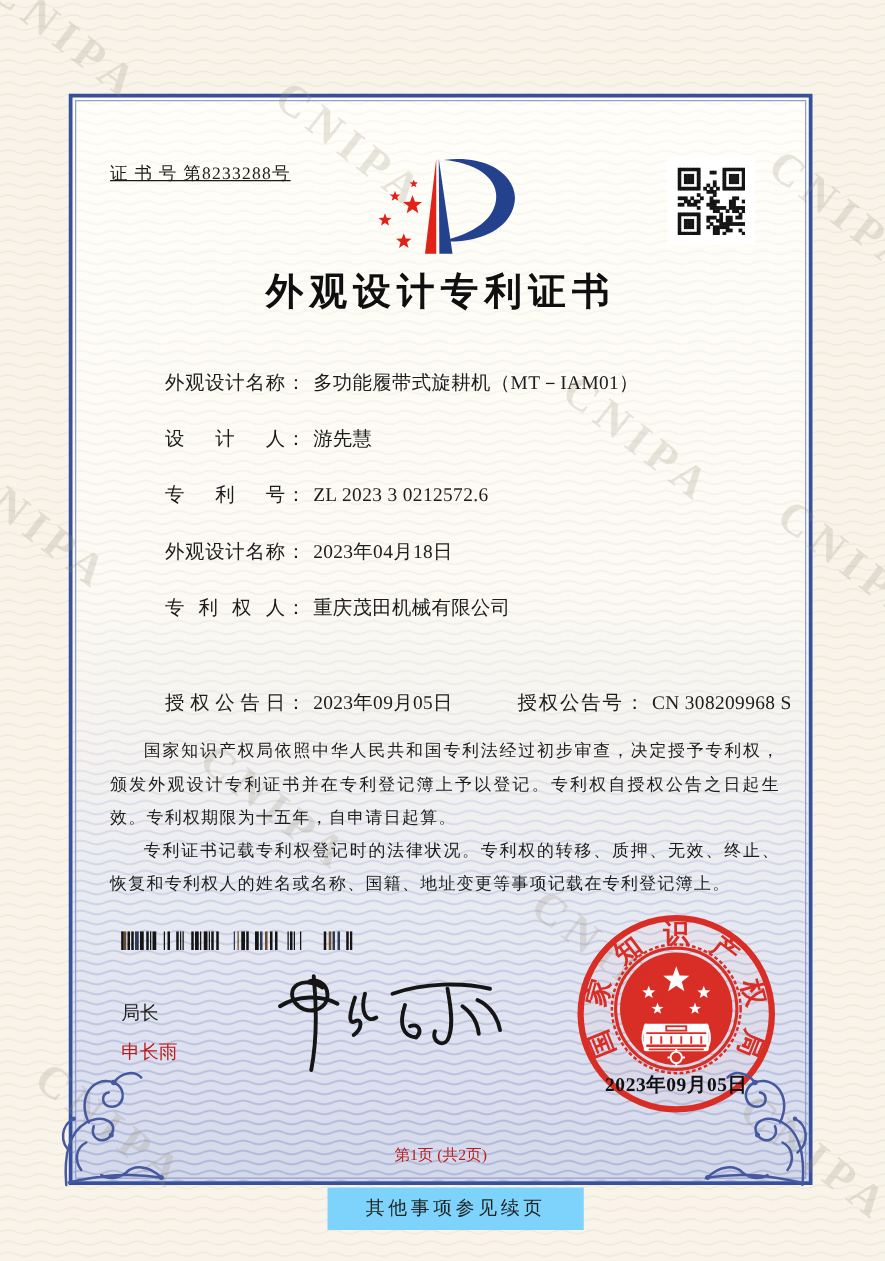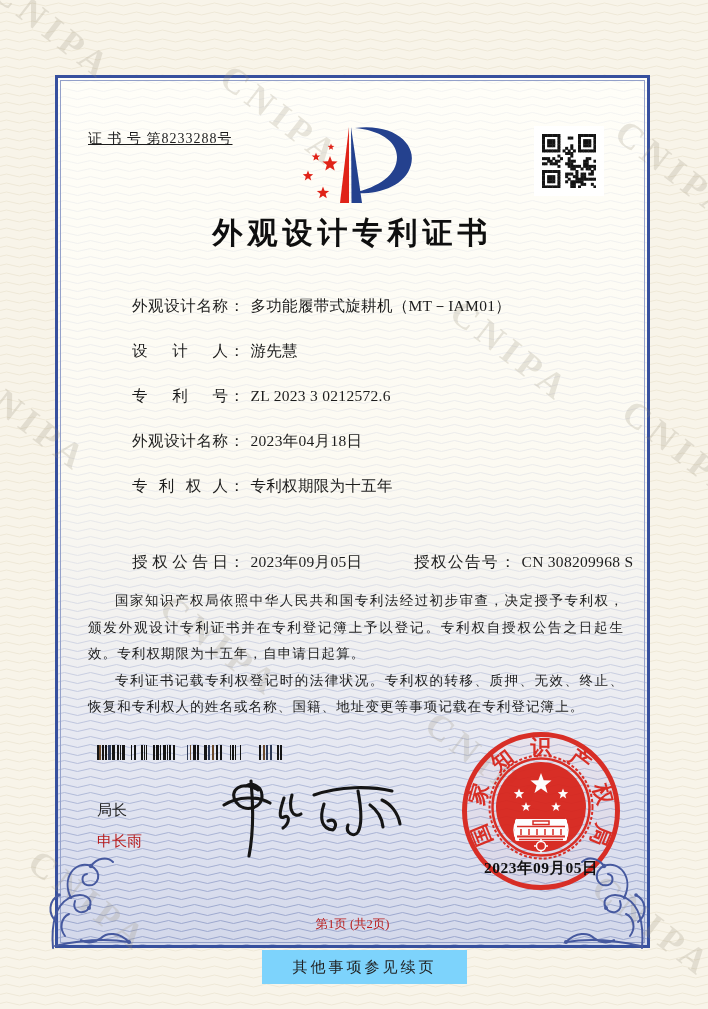--- a/index.html
+++ b/index.html
@@ -332,21 +332,21 @@
     <div class="frow" style="top:341px">
       <span class="flabel">设计人</span><span class="fcolon">：</span><span class="fvalue">游先慧</span>
     </div>
     <div class="frow" style="top:386px">
       <span class="flabel">专利号</span><span class="fcolon">：</span><span class="fvalue">ZL 2023 3 0212572.6</span>
     </div>
     <div class="frow" style="top:431px">
       <span class="flabel">外观设计名称</span><span class="fcolon">：</span><span class="fvalue">2023年04月18日</span>
     </div>
     <div class="frow" style="top:476px">
-      <span class="flabel">专利权人</span><span class="fcolon">：</span><span class="fvalue">专利权期限为十五年</span>
+      <span class="flabel">专利权人</span><span class="fcolon">：</span><span class="fvalue">重庆茂田机械有限公司</span>
     </div>
     <div class="frow" style="top:552px">
       <span class="flabel">授权公告日</span><span class="fcolon">：</span><span class="fvalue">2023年09月05日</span>
       <span class="fcol2"><span class="flabel2">授权公告号</span><span class="fcolon">：</span><span class="fvalue">CN 308209968 S</span></span>
     </div>
 
     <div class="paragraphs">
       <p>国家知识产权局依照中华人民共和国专利法经过初步审查，决定授予专利权，颁发外观设计专利证书并在专利登记簿上予以登记。专利权自授权公告之日起生效。专利权期限为十五年，自申请日起算。</p>
       <p>专利证书记载专利权登记时的法律状况。专利权的转移、质押、无效、终止、恢复和专利权人的姓名或名称、国籍、地址变更等事项记载在专利登记簿上。</p>
     </div>

